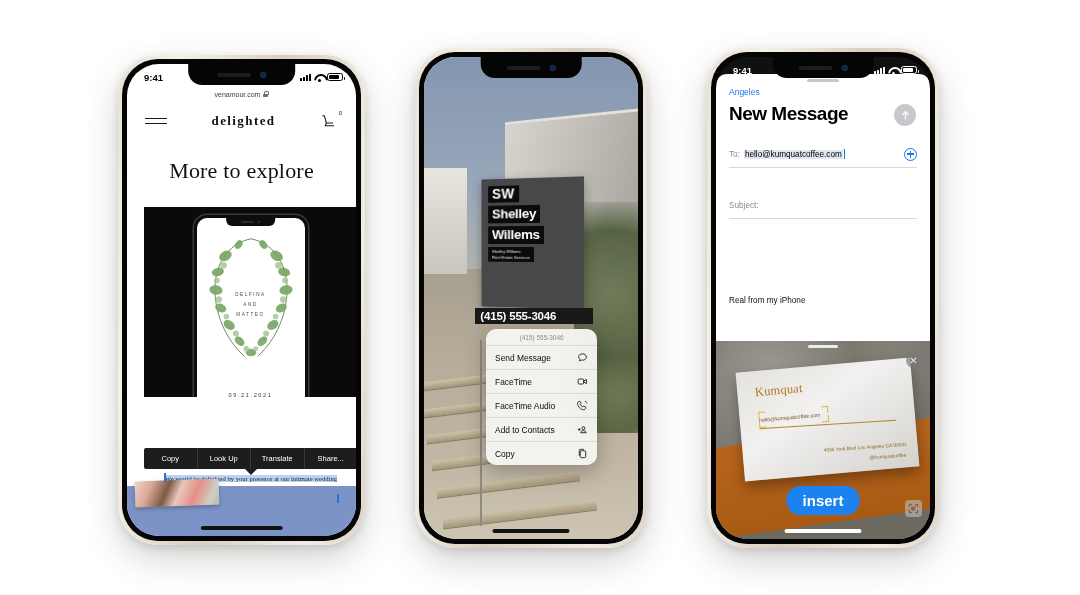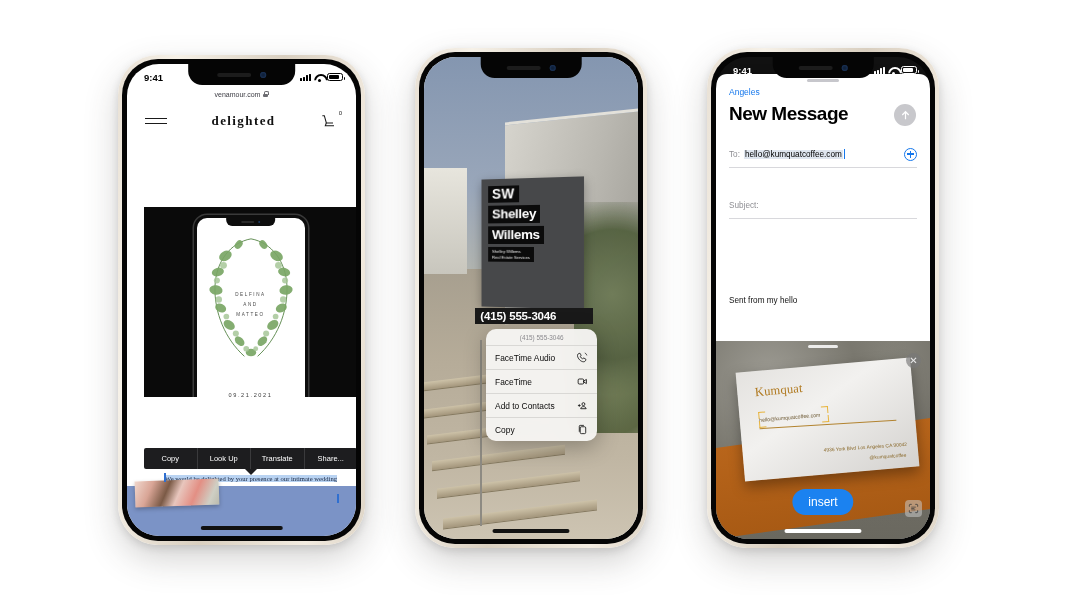--- a/index.html
+++ b/index.html
@@ -348,21 +348,21 @@
     position:absolute; right:9px; top:12px; width:15px; height:15px; border-radius:50%;
     background:rgba(120,120,120,.65); display:flex; align-items:center; justify-content:center;
     color:#e9e9e9; font-size:10px; line-height:1;
   }
   .grabber2{
     position:absolute; top:4px; left:50%; transform:translateX(-50%);
     width:30px; height:3px; border-radius:3px; background:rgba(255,255,255,.85);
   }
   .insert-btn{
     position:absolute; left:50%; transform:translateX(-50%); bottom:24px;
-    background:#1b82f0; color:#fff; font-size:12px; font-weight:normal;
+    background:#1b82f0; color:#fff; font-size:15px; font-weight:bold;
     padding:6px 16px; border-radius:14px;
   }
   .livetext-btn{
     position:absolute; right:8px; bottom:22px; width:17px; height:17px;
     border-radius:4px; background:rgba(200,200,200,.55);
     display:flex;align-items:center;justify-content:center;
   }
   .livetext-btn svg{ width:11px; height:11px; }
 </style>
 </head>
@@ -408,20 +408,21 @@
         <span class="brand">delighted</span>
         <span class="cart">
           <svg viewBox="0 0 24 24" fill="none" stroke="#1a1a1a" stroke-width="1.6">
             <path d="M2 4h3l3 11h10"></path>
                 <path d="M8 15l-1.5 4h13"></path>
           </svg>
           <span class="cnt">0</span>
         </span>
       </div>
 
+      <div class="hero-title">More to explore</div>
 
       <div class="black-card">
         <div class="inner-phone">
           <div class="inner-screen">
             <div class="inner-notch">
               <span class="sp"></span>
                   <span class="cd"></span>
             </div>
             <svg class="wreath" viewBox="0 0 114 196">
               <g stroke="#5d8a4e" stroke-width="1" fill="none">
@@ -525,34 +526,40 @@
           </div>
         </div>
 
         <div class="phoneband">(415) 555-3046</div>
       </div>
 
       <div class="ctx-menu">
         <div class="ctx-head">(415) 555-3046</div>
 
 
+        <div class="ctx-item">
+          <span>Send Message</span>
+          <svg viewBox="0 0 24 24" fill="none" stroke="#0a0a0a" stroke-width="1.8">
+            <path d="M12 4c-4.7 0-8.5 3-8.5 6.7 0 2.1 1.2 4 3.1 5.2-.2 1.4-.9 2.6-1.9 3.6 1.9-.2 3.6-.9 4.9-1.9 .8 .2 1.6 .3 2.4 .3 4.7 0 8.5-3 8.5-6.7S16.7 4 12 4z"></path>
+          </svg>
+        </div>
+
+        <div class="ctx-item">
+          <span>FaceTime</span>
+          <svg viewBox="0 0 24 24" fill="none" stroke="#0a0a0a" stroke-width="1.8">
+            <rect x="2.5" y="6.5" width="12" height="11" rx="2.5"></rect>
+            <path d="M14.5 11l6-3.5v9l-6-3.5z"></path>
+          </svg>
+        </div>
 
         <div class="ctx-item">
           <span>FaceTime Audio</span>
           <svg viewBox="0 0 24 24" fill="none" stroke="#0a0a0a" stroke-width="1.8">
             <path d="M6 3c1 0 1.4 .6 1.9 2l.8 2.2c.3 .9 .1 1.4-.6 2l-.9 .7c1 2.3 2.8 4.1 5.1 5.1l.7-.9c.6-.7 1.1-.9 2-.6l2.2 .8c1.4 .5 2 1 2 2 0 3-2 5-5 5C8.6 21.4 1.6 14.4 1 8 1 5 3 3 6 3z"></path>
             <path d="M17 2c2.5 1 4 3 4.5 5.5" stroke-width="1.4"></path>
-          </svg>
-        </div>
-
-        <div class="ctx-item">
-          <span>FaceTime</span>
-          <svg viewBox="0 0 24 24" fill="none" stroke="#0a0a0a" stroke-width="1.8">
-            <rect x="2.5" y="6.5" width="12" height="11" rx="2.5"></rect>
-            <path d="M14.5 11l6-3.5v9l-6-3.5z"></path>
           </svg>
         </div>
 
         <div class="ctx-item">
           <span>Add to Contacts</span>
           <svg viewBox="0 0 24 24" fill="none" stroke="#0a0a0a" stroke-width="1.8">
             <circle cx="14" cy="9" r="3.2"></circle>
             <path d="M8 19c.8-3 3-4.6 6-4.6s5.2 1.6 6 4.6z"></path>
             <path d="M5 9v6M2 12h6" stroke-width="1.6"></path>
           </svg>
@@ -596,21 +603,21 @@
           <span class="val">hello@kumquatcoffee.com</span>
           <span class="caret"></span>
           <span class="plusbtn"></span>
         </div>
 
 
         <div class="field" style="top:118px;">
           <span class="lbl">Subject:</span>
         </div>
 
-        <div class="signature">Sent from my hello</div>
+        <div class="signature">Real from my iPhone</div>
       </div>
 
       <div class="scan-pane">
         <div class="scan-bg"></div>
         <div class="wood"></div>
 
         <div class="card">
           <div class="kq">Kumquat</div>
           <div class="mail">hello@kumquatcoffee.com</div>
           <div class="rule"></div>

